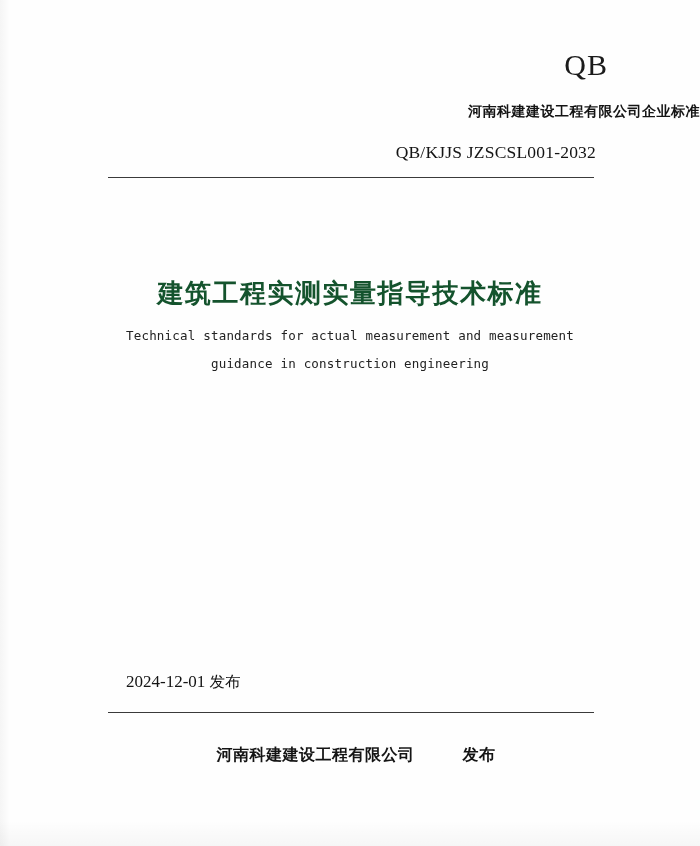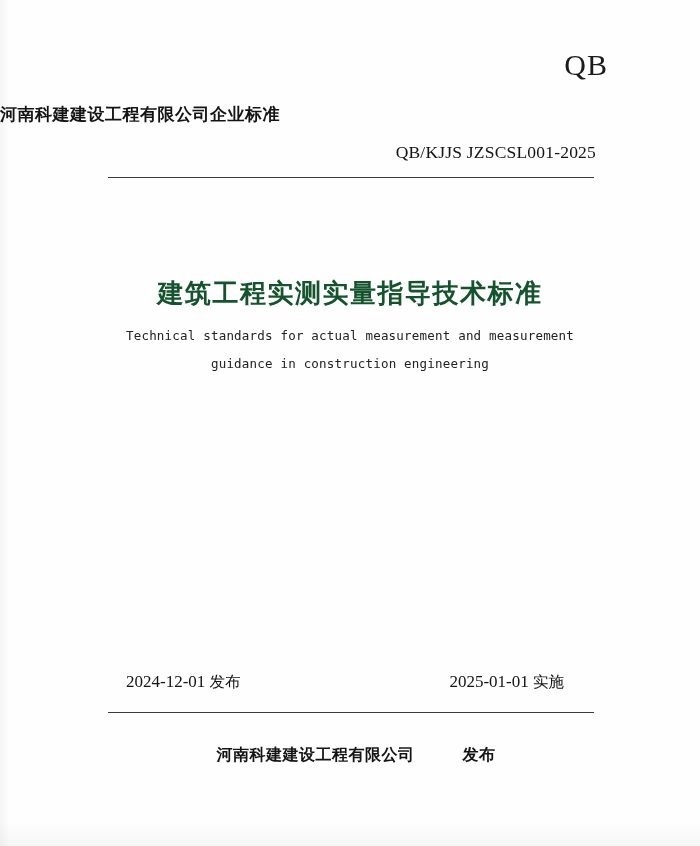--- a/index.html
+++ b/index.html
@@ -33,24 +33,24 @@
     font-size: 30px;
     letter-spacing: 1px;
     color: #1b1b1b;
   }
 
   .company-standard-line {
     position: absolute;
     top: 103px;
     left: 0;
     width: 700px;
-    text-align: left;
+    text-align: right;
     font-family: "DejaVu Sans", sans-serif;
     font-weight: bold;
-    font-size: 17px;
+    font-size: 14px;
     letter-spacing: 0.5px;
     color: #141414;
   }
 
   .std-number {
     position: absolute;
     top: 142px;
     right: 104px;
     font-family: "Liberation Serif", serif;
     font-size: 17.5px;
@@ -99,20 +99,21 @@
     position: absolute;
     top: 672px;
     left: 108px;
     width: 486px;
     display: flex;
     justify-content: space-between;
     align-items: baseline;
     font-family: "Liberation Serif", serif;
     font-size: 17px;
     color: #141414;
+    flex-direction: column;
   }
   .dates-row .date-item {
     white-space: nowrap;
   }
   .dates-row .publish-date { margin-left: 18px; }
   .dates-row .effective-date { margin-right: 30px; }
   .dates-row .cjk {
     font-family: "DejaVu Sans", sans-serif;
     font-size: 15.5px;
   }
@@ -160,40 +161,36 @@
 <body>
 
 <div class="page">
 
   <div class="scan-shade-left"></div>
 
   <div class="qb-mark">QB</div>
 
   <div class="company-standard-line">河南科建建设工程有限公司企业标准</div>
 
-  <div class="std-number">QB/KJJS  JZSCSL001-2025</div>
+  <div class="std-number">QB/KJJS  JZSCSL001-2032</div>
 
   <div class="rule-top"></div>
 
   <div class="doc-title">建筑工程实测实量指导技术标准</div>
 
   <div class="doc-subtitle">
     <span class="l1">Technical standards for actual measurement and measurement</span>
     <span class="l2">guidance in construction engineering</span>
   </div>
 
   <div class="dates-row">
     <div class="date-item publish-date">
       <span>2024-12-01</span>
       <span class="cjk">发布</span>
     </div>
-    <div class="date-item effective-date">
-      <span>2025-01-01</span>
-      <span class="cjk">实施</span>
-    </div>
   </div>
 
   <div class="rule-bottom"></div>
 
   <div class="issuer-row">
     <span>河南科建建设工程有限公司</span>
     <span class="issuer-verb">发布</span>
   </div>
 
   <div class="scan-shade-bottom"></div>

